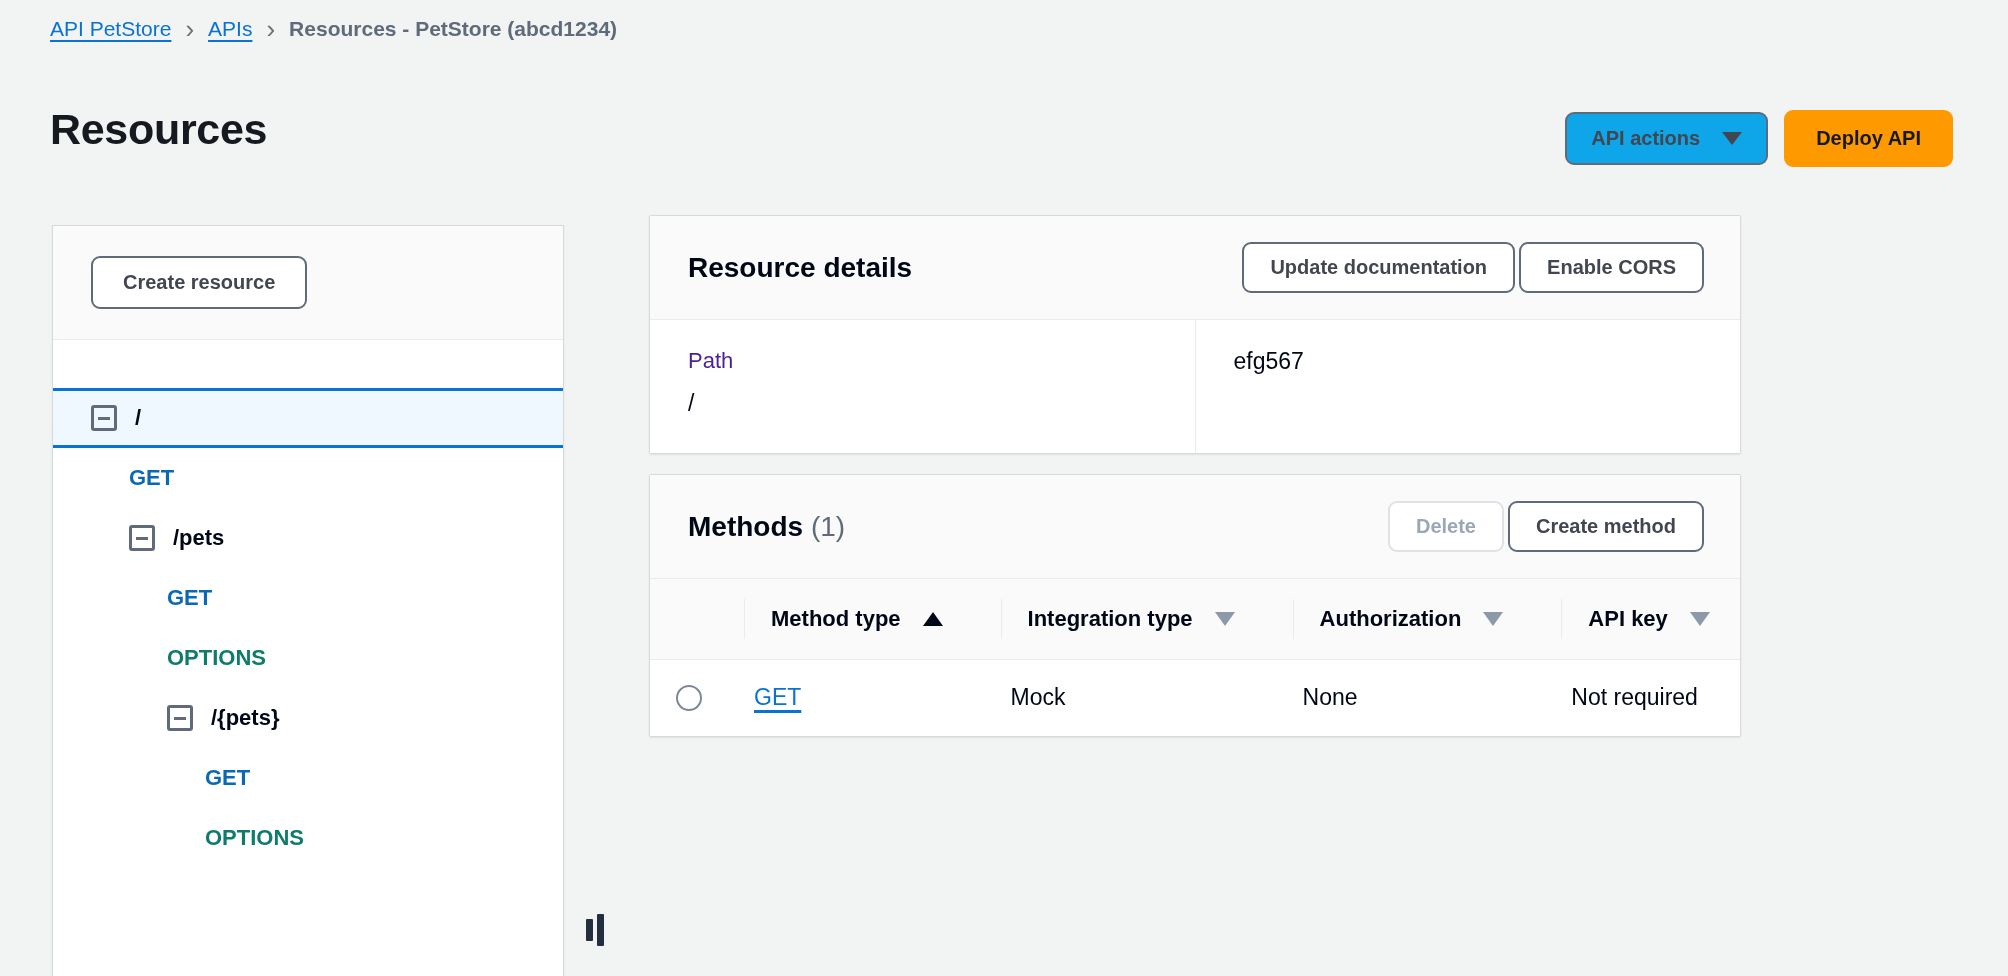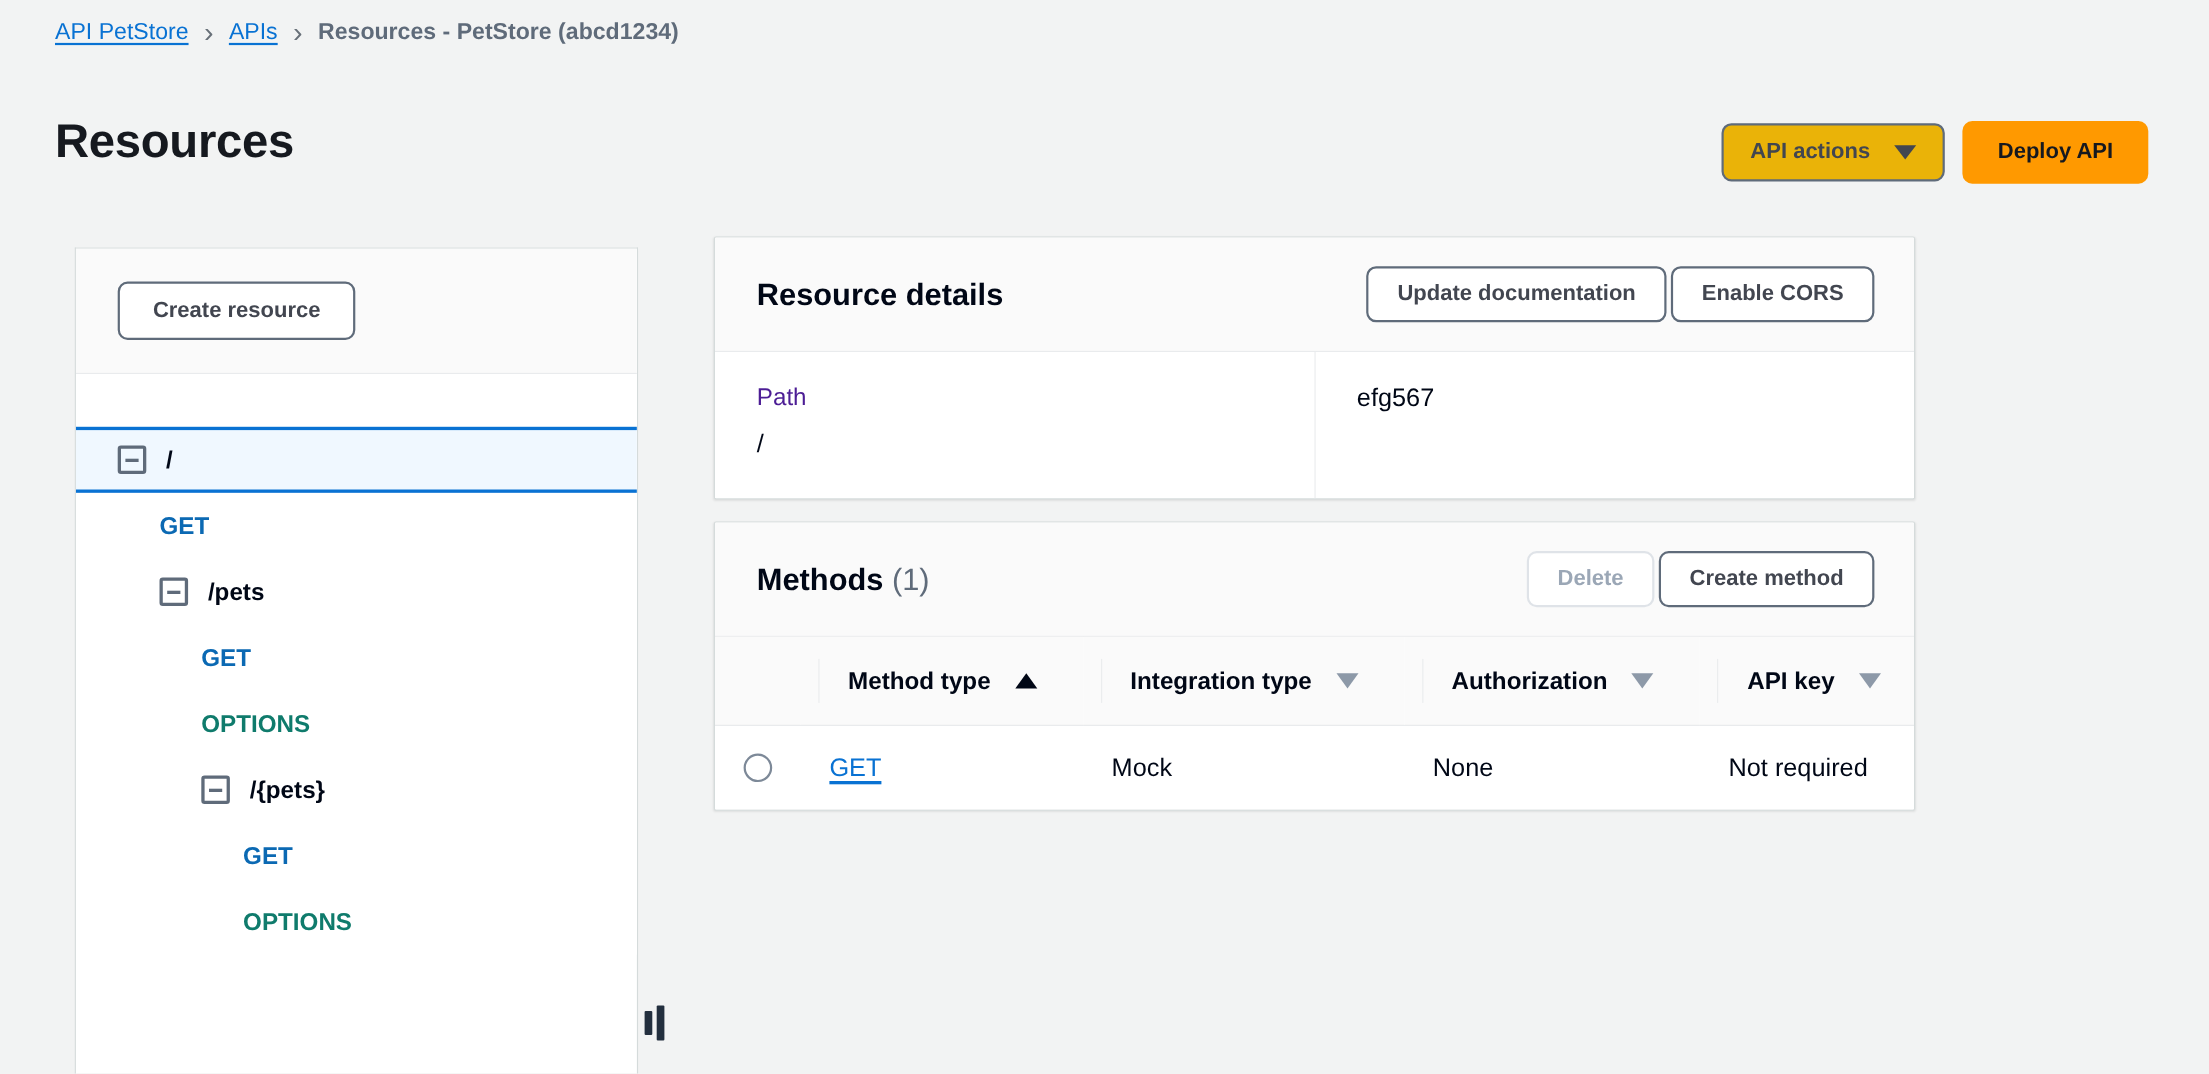--- a/index.html
+++ b/index.html
@@ -34,42 +34,42 @@
     font-size: 43px; font-weight: 700; color: #16191f;
     letter-spacing: -0.3px; line-height: 1;
   }
   .header-actions {
     position: absolute; right: 55px; top: 110px;
     display: flex; align-items: center; gap: 16px;
   }
   .btn {
     font-family: "Liberation Sans", sans-serif;
     font-size: 20px; font-weight: 700;
-    background: #eab308; color: #424650;
+    background: #0ea5e9; color: #424650;
     border: 2px solid #5f6b7a; border-radius: 9px;
     padding: 13px 28px; cursor: pointer; white-space: nowrap;
     line-height: 1.15;
   }
   .btn-api-actions { display: flex; align-items: center; gap: 22px; padding: 13px 24px; }
   .caret-down {
     width: 0; height: 0;
     border-left: 10px solid transparent;
     border-right: 10px solid transparent;
     border-top: 13px solid #424650;
   }
   .btn-primary {
     background: #ff9900; color: #16191f;
     border: 2px solid #ff9900; border-radius: 9px;
     font-size: 20px; font-weight: 700;
     padding: 15px 30px; cursor: pointer;
   }
 
   
   .sidebar-panel {
-    position: absolute; left: 68px; top: 225px;
+    position: absolute; left: 52px; top: 225px;
     width: 512px; height: 751px;
     background: #ffffff;
     border: 1px solid #d5dbdb;
     border-bottom: none;
     box-shadow: 0 1px 2px rgba(0,0,0,0.06);
     overflow: hidden;
   }
   .sidebar-header {
     background: #fafafa;
     border-bottom: 1px solid #e9ebed;

